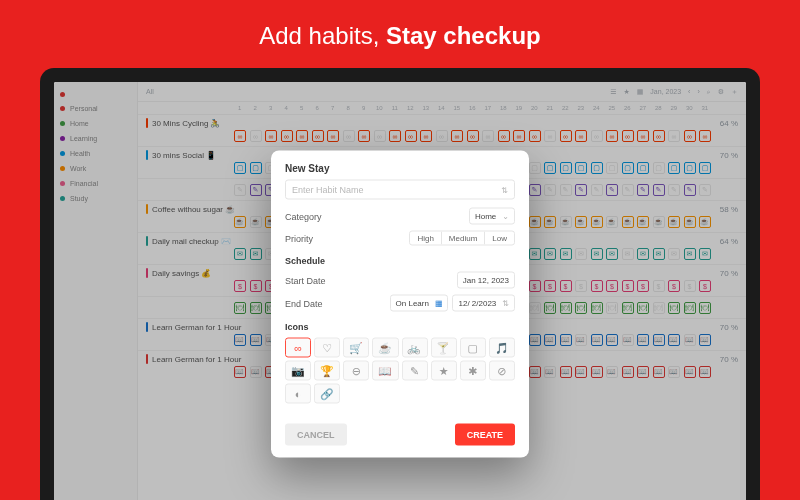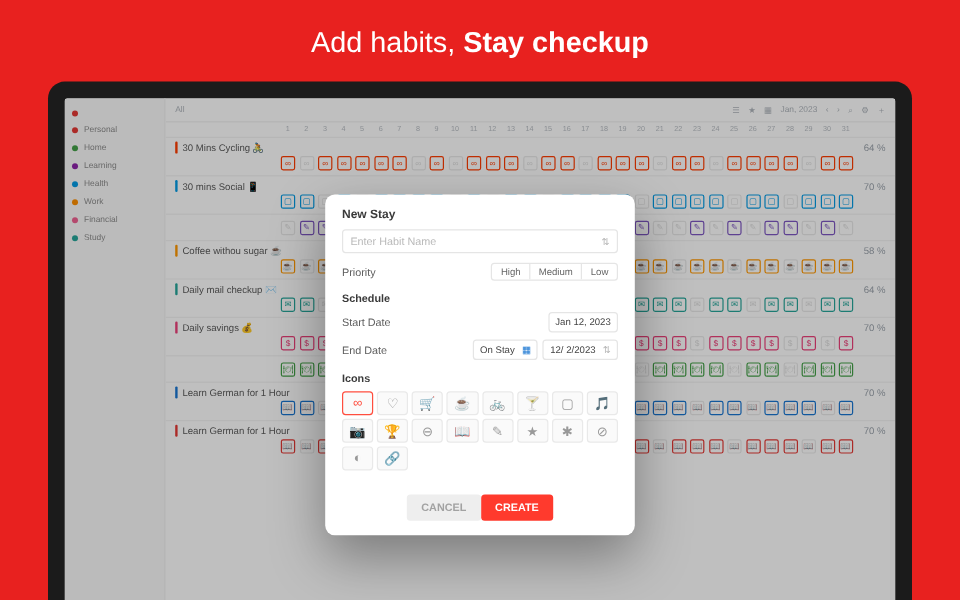--- a/index.html
+++ b/index.html
@@ -31,21 +31,21 @@
   .modal h5{font-size:9px;color:#3a3a3a;font-weight:600;margin:10px 0 6px}
   .field{width:100%;height:20px;border:1px solid #e5e5e5;border-radius:3px;padding:0 6px;font-size:9px;color:#a7a7a7;display:flex;align-items:center;justify-content:space-between;margin-bottom:8px}
   .row{display:flex;justify-content:space-between;align-items:center;margin-bottom:6px}
   .select{height:17px;border:1px solid #e5e5e5;border-radius:3px;padding:0 5px;font-size:8px;display:flex;align-items:center;gap:6px;color:#444}
   .seg{display:flex;border:1px solid #e5e5e5;border-radius:3px;overflow:hidden}
   .seg span{padding:2px 7px;font-size:8px;color:#666;border-right:1px solid #e5e5e5}
   .seg span:last-child{border-right:none}
   .icon-grid{display:grid;grid-template-columns:repeat(8,1fr);gap:3px;margin-top:3px}
   .ic{height:20px;border:1px solid #e9e9e9;border-radius:3px;display:flex;align-items:center;justify-content:center;font-size:11px;color:#999;background:#fafafa}
   .ic.sel{border-color:#ff4d3e;color:#ff4d3e}
-  .actions{display:flex;justify-content:center;margin-top:20px}
+  .actions{display:flex;justify-content:space-between;margin-top:20px}
   .btn{height:22px;padding:0 12px;border-radius:3px;font-size:9px;font-weight:600;display:flex;align-items:center;justify-content:center;border:none}
   .btn-cancel{background:#eee;color:#a2a2a2}
   .btn-create{background:#ff3a2d;color:#fff}
   .caret{font-size:8px;color:#b5b5b5}
 </style>
 </head>
 <body>
 
 <div class="hero">
   <span>Add habits, </span><strong>Stay checkup</strong>
@@ -484,39 +484,46 @@
       </div>
       <div class="dim"></div>
 
       <div class="modal">
         <h4>New Stay</h4>
         <div class="field">
           <span style="color:#b9b9b9">Enter Habit Name</span>
           <span class="caret">⇅</span>
         </div>
         <div class="row">
+          <span>Category</span>
+          <div class="select">
+            <span>Home</span>
+            <span class="caret">⌄</span>
+          </div>
+        </div>
+        <div class="row">
           <span>Priority</span>
           <div class="seg" id="prio">
               <span>High</span>
               <span>Medium</span>
               <span>Low</span>
             </div>
         </div>
         <h5>Schedule</h5>
         <div class="row">
           <span>Start Date</span>
           <div class="select">
             <span>Jan 12, 2023</span>
           </div>
         </div>
         <div class="row">
           <span>End Date</span>
           <div style="display:flex;gap:4px">
             <div class="select">
-              <span>On Stay</span>
+              <span>On Learn</span>
               <span style="color:#1976d2">▦</span>
             </div>
             <div class="select">
               <span>12/ 2/2023</span>
               <span class="caret">⇅</span>
             </div>
           </div>
         </div>
         <h5>Icons</h5>
         <div class="icon-grid" id="iconGrid">

